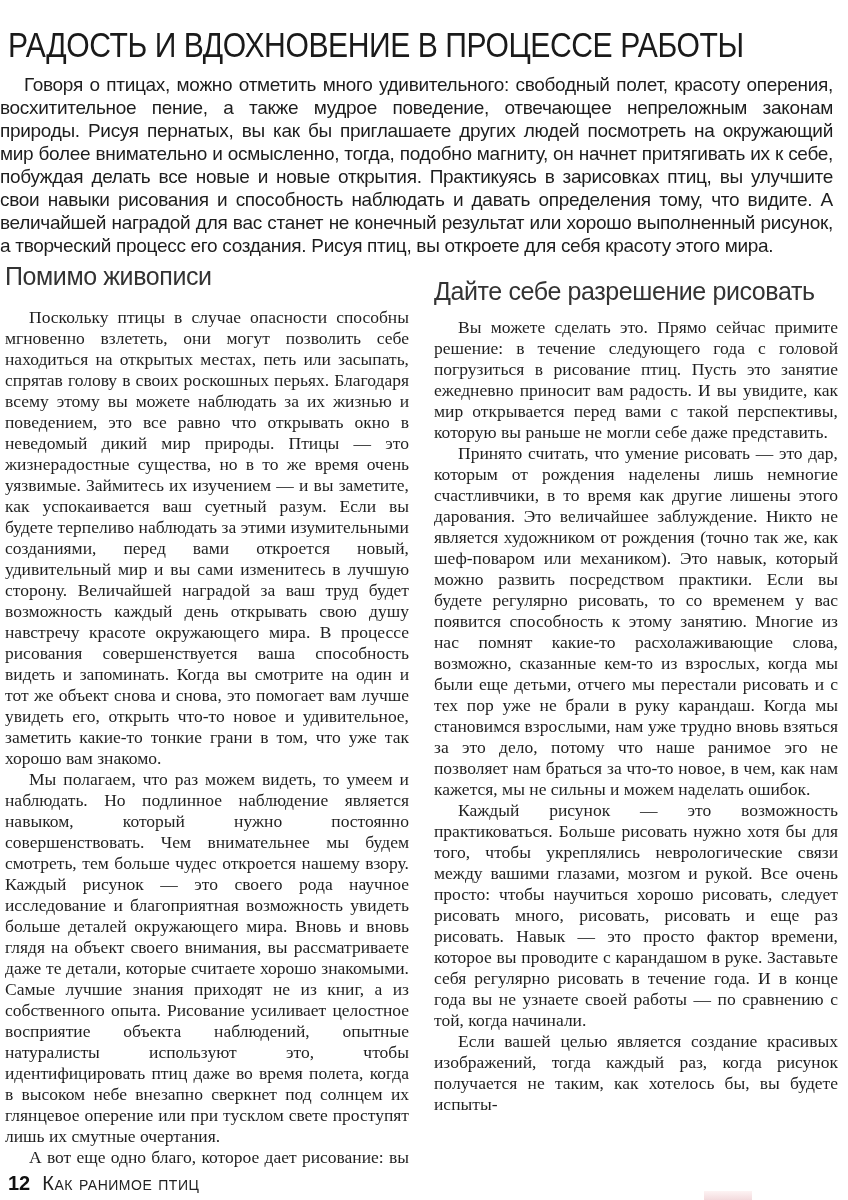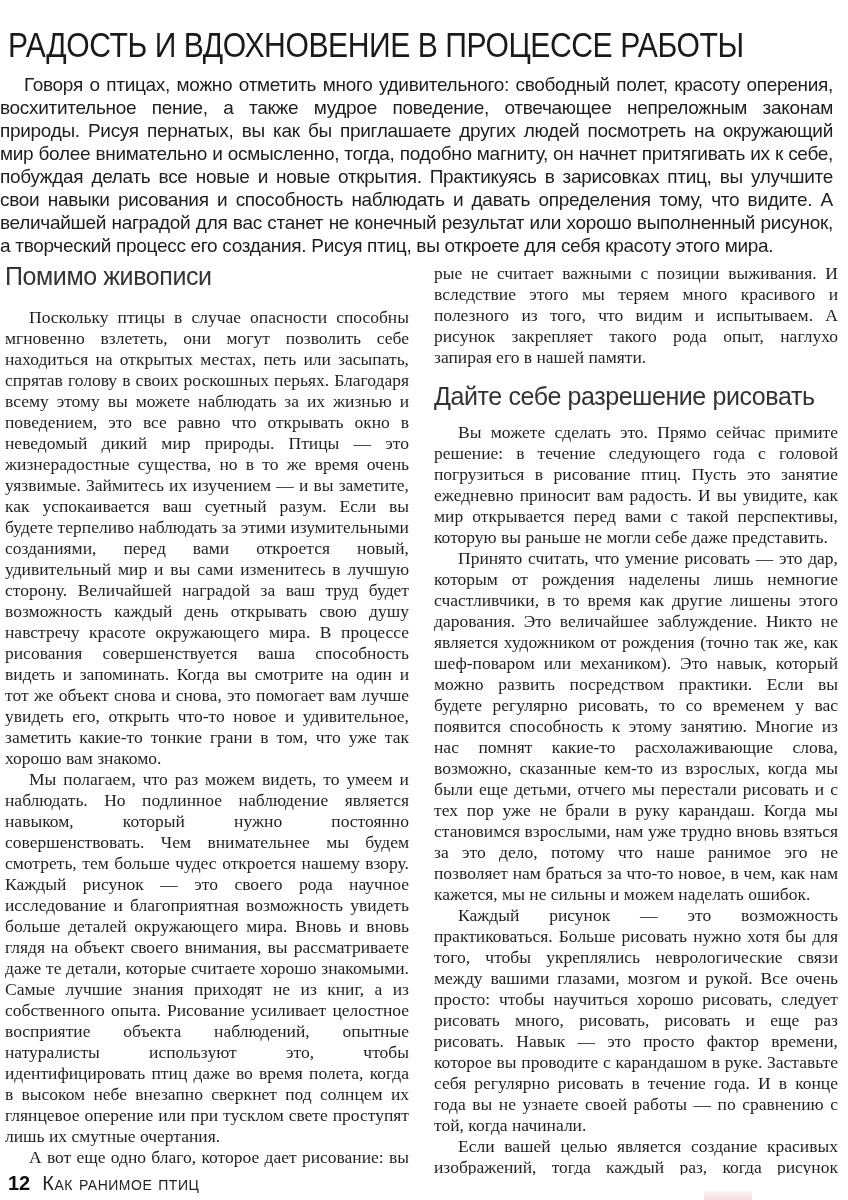--- a/index.html
+++ b/index.html
@@ -123,21 +123,20 @@
   <div class="columns">
 
     <div class="col">
       <h2 class="section-heading">Помимо живописи</h2>
       <p class="body-par">Поскольку птицы в случае опасности способны мгновенно взлететь, они могут позволить себе находиться на открытых местах, петь или засыпать, спрятав голову в своих роскошных перьях. Благодаря всему этому вы можете наблюдать за их жизнью и поведением, это все равно что открывать окно в неведомый дикий мир природы. Птицы — это жизнерадостные существа, но в то же время очень уязвимые. Займитесь их изучением — и вы заметите, как успокаивается ваш суетный разум. Если вы будете терпеливо наблюдать за этими изумительными созданиями, перед вами откроется новый, удивительный мир и вы сами изменитесь в лучшую сторону. Величайшей наградой за ваш труд будет возможность каждый день открывать свою душу навстречу красоте окружающего мира. В процессе рисования совершенствуется ваша способность видеть и запоминать. Когда вы смотрите на один и тот же объект снова и снова, это помогает вам лучше увидеть его, открыть что-то новое и удивительное, заметить какие-то тонкие грани в том, что уже так хорошо вам знакомо.</p>
       <p class="body-par">Мы полагаем, что раз можем видеть, то умеем и наблюдать. Но подлинное наблюдение является навыком, который нужно постоянно совершенствовать. Чем внимательнее мы будем смотреть, тем больше чудес откроется нашему взору. Каждый рисунок — это своего рода научное исследование и благоприятная возможность увидеть больше деталей окружающего мира. Вновь и вновь глядя на объект своего внимания, вы рассматриваете даже те детали, которые считаете хорошо знакомыми. Самые лучшие знания приходят не из книг, а из собственного опыта. Рисование усиливает целостное восприятие объекта наблюдений, опытные натуралисты используют это, чтобы идентифицировать птиц даже во время полета, когда в высоком небе внезапно сверкнет под солнцем их глянцевое оперение или при тусклом свете проступят лишь их смутные очертания.</p>
       <p class="body-par">А вот еще одно благо, которое дает рисование: вы научитесь явственно представлять и запоминать то, что увидели. Наш мозг стирает воспоминания, кото-</p>
     </div>
 
     <div class="col">
-      <p class="body-par no-indent">рые не считает важными с позиции выживания. И вследствие этого мы теряем много красивого и полезного из того, что видим и испытываем. А рисунок закрепляет такого рода опыт, наглухо запирая его в нашей памяти.</p>
       <h2 class="section-heading mid">Дайте себе разрешение рисовать</h2>
       <p class="body-par">Вы можете сделать это. Прямо сейчас примите решение: в течение следующего года с головой погрузиться в рисование птиц. Пусть это занятие ежедневно приносит вам радость. И вы увидите, как мир открывается перед вами с такой перспективы, которую вы раньше не могли себе даже представить.</p>
       <p class="body-par">Принято считать, что умение рисовать — это дар, которым от рождения наделены лишь немногие счастливчики, в то время как другие лишены этого дарования. Это величайшее заблуждение. Никто не является художником от рождения (точно так же, как шеф-поваром или механиком). Это навык, который можно развить посредством практики. Если вы будете регулярно рисовать, то со временем у вас появится способность к этому занятию. Многие из нас помнят какие-то расхолаживающие слова, возможно, сказанные кем-то из взрослых, когда мы были еще детьми, отчего мы перестали рисовать и с тех пор уже не брали в руку карандаш. Когда мы становимся взрослыми, нам уже трудно вновь взяться за это дело, потому что наше ранимое эго не позволяет нам браться за что-то новое, в чем, как нам кажется, мы не сильны и можем наделать ошибок.</p>
       <p class="body-par">Каждый рисунок — это возможность практиковаться. Больше рисовать нужно хотя бы для того, чтобы укреплялись неврологические связи между вашими глазами, мозгом и рукой. Все очень просто: чтобы научиться хорошо рисовать, следует рисовать много, рисовать, рисовать и еще раз рисовать. Навык — это просто фактор времени, которое вы проводите с карандашом в руке. Заставьте себя регулярно рисовать в течение года. И в конце года вы не узнаете своей работы — по сравнению с той, когда начинали.</p>
       <p class="body-par">Если вашей целью является создание красивых изображений, тогда каждый раз, когда рисунок получается не таким, как хотелось бы, вы будете испыты-</p>
     </div>
 
   </div>
 
   <div class="footer">

